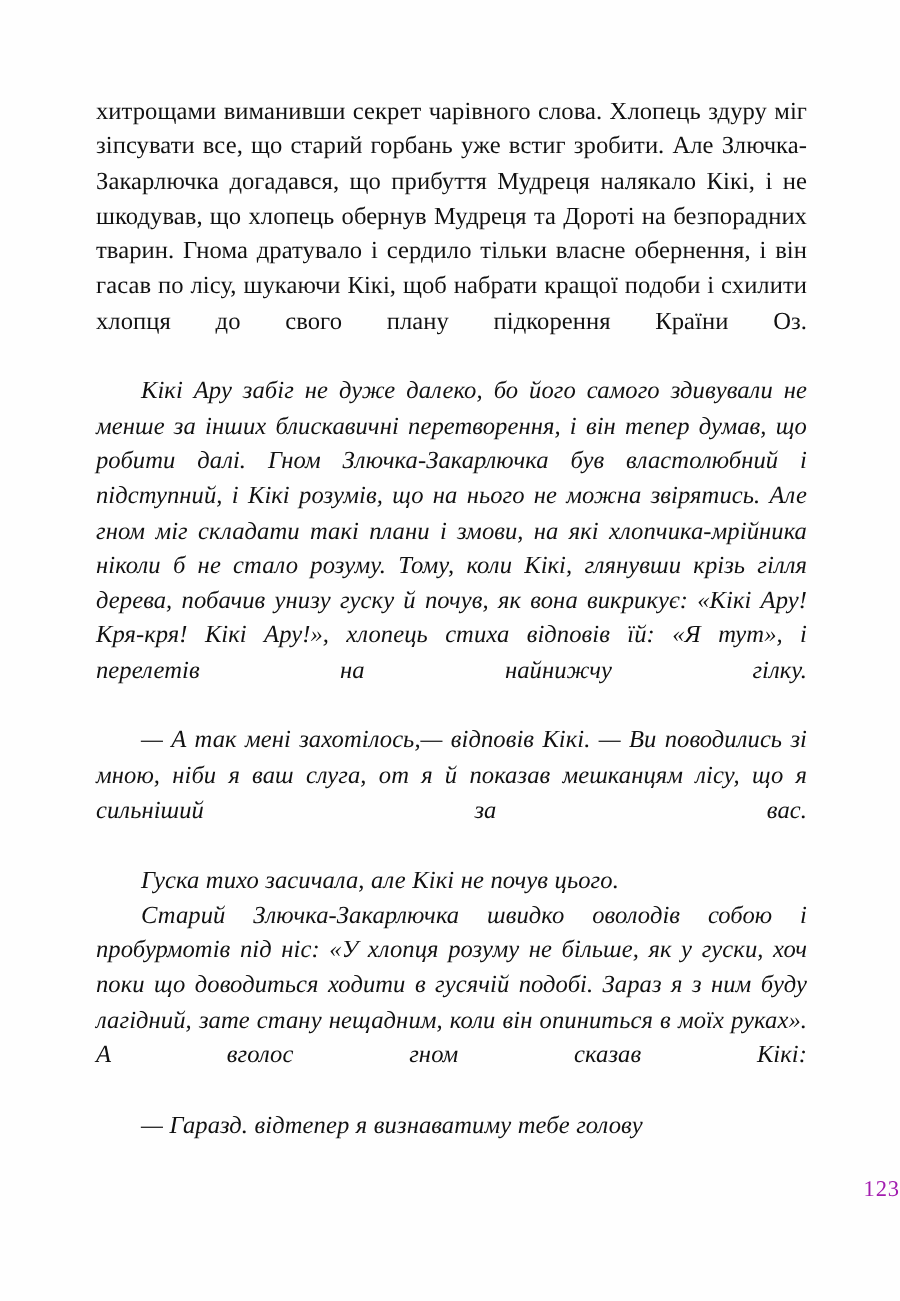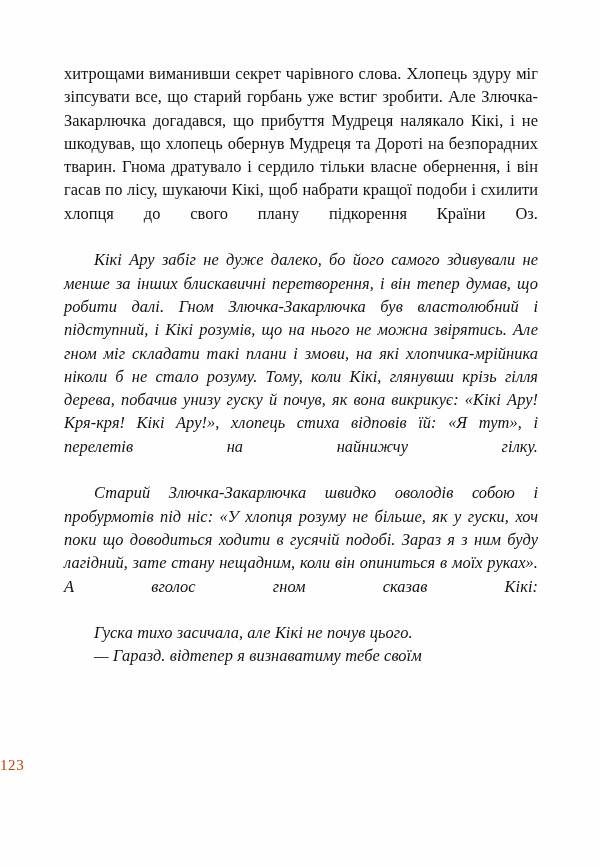--- a/index.html
+++ b/index.html
@@ -49,34 +49,35 @@
     content: "";
     display: inline-block;
     width: 100%;
   }
   p.para.nostretch::after {
     content: none;
   }
   .page-number {
     position: absolute;
     left: 0;
-    top: 757px;
+    top: 785px;
     width: 600px;
-    text-align: left;
+    text-align: right;
     font-size: 15px;
     font-family: "Liberation Serif", serif;
-    color: #c2410c;
+    color: #a21caf;
     letter-spacing: 0.6px;
   }
 </style>
 </head>
 <body>
 
 <div class="page">
   <div class="text-block">
     <p class="para">хитрощами виманивши секрет чарівного слова. Хлопець здуру міг зіпсувати все, що старий горбань уже встиг зробити. Але Злючка-Закарлючка догадався, що прибуття Мудреця налякало Кікі, і не шкодував, що хлопець обернув Мудреця та Дороті на безпорадних тварин. Гнома дратувало і сердило тільки власне обернення, і він гасав по лісу, шукаючи Кікі, щоб набрати кращої подоби і схилити хлопця до свого плану підкорення Країни Оз.</p>
     <p class="para indent">Кікі Ару забіг не дуже далеко, бо його самого здивували не менше за інших блискавичні перетворення, і він тепер думав, що робити далі. Гном Злючка-Закарлючка був властолюбний і підступний, і Кікі розумів, що на нього не можна звірятись. Але гном міг складати такі плани і змови, на які хлопчика-мрійника ніколи б не стало розуму. Тому, коли Кікі, глянувши крізь гілля дерева, побачив унизу гуску й почув, як вона викрикує: «Кікі Ару! Кря-кря! Кікі Ару!», хлопець стиха відповів їй: «Я тут», і перелетів на найнижчу гілку.</p>
+    <p class="para indent">— А так мені захотілось,— відповів Кікі. — Ви поводились зі мною, ніби я ваш слуга, от я й показав мешканцям лісу, що я сильніший за вас.</p>
+    <p class="para indent nostretch">Гуска тихо засичала, але Кікі не почув цього.</p>
     <p class="para indent">Старий Злючка-Закарлючка швидко оволодів собою і пробурмотів під ніс: «У хлопця розуму не більше, як у гуски, хоч поки що доводиться ходити в гусячій подобі. Зараз я з ним буду лагідний, зате стану нещадним, коли він опиниться в моїх руках». А вголос гном сказав Кікі:</p>
-    <p class="para indent nostretch">Гуска тихо засичала, але Кікі не почув цього.</p>
-    <p class="para indent nostretch">— Гаразд. відтепер я визнаватиму тебе своїм</p>
+    <p class="para indent nostretch">— Гаразд. відтепер я визнаватиму тебе голову</p>
   </div>
   <div class="page-number">123</div>
 </div>
 
 </body></html>

